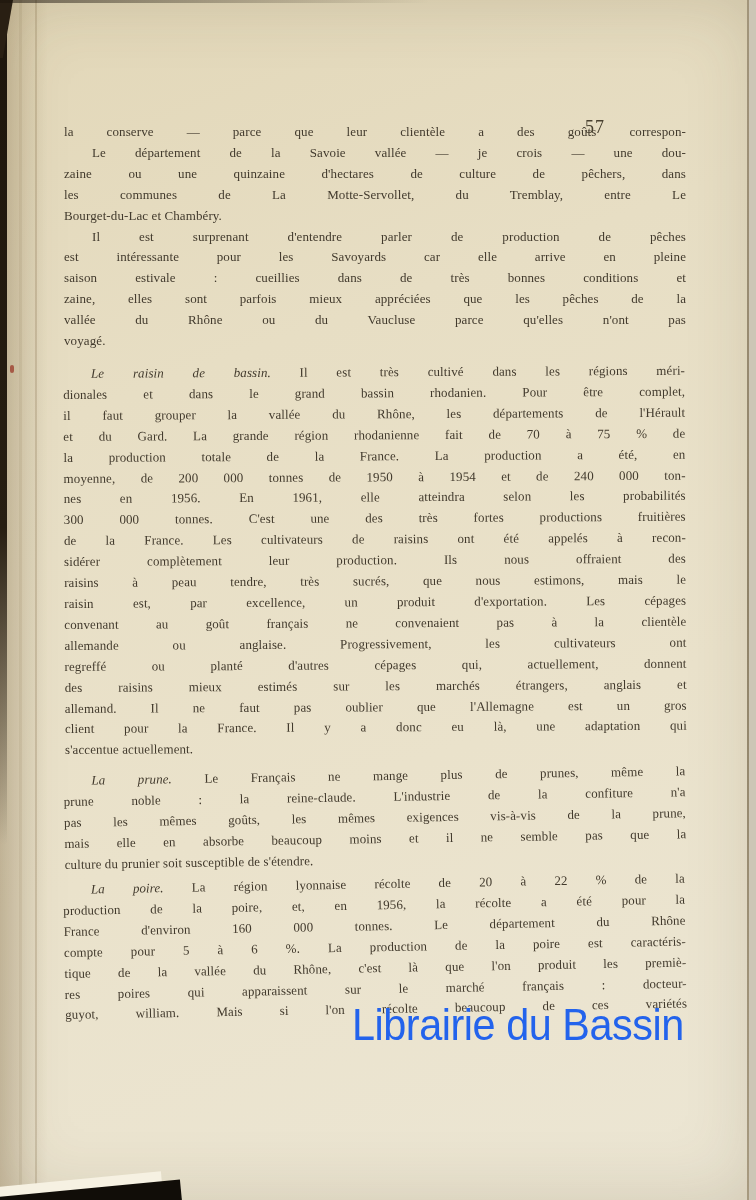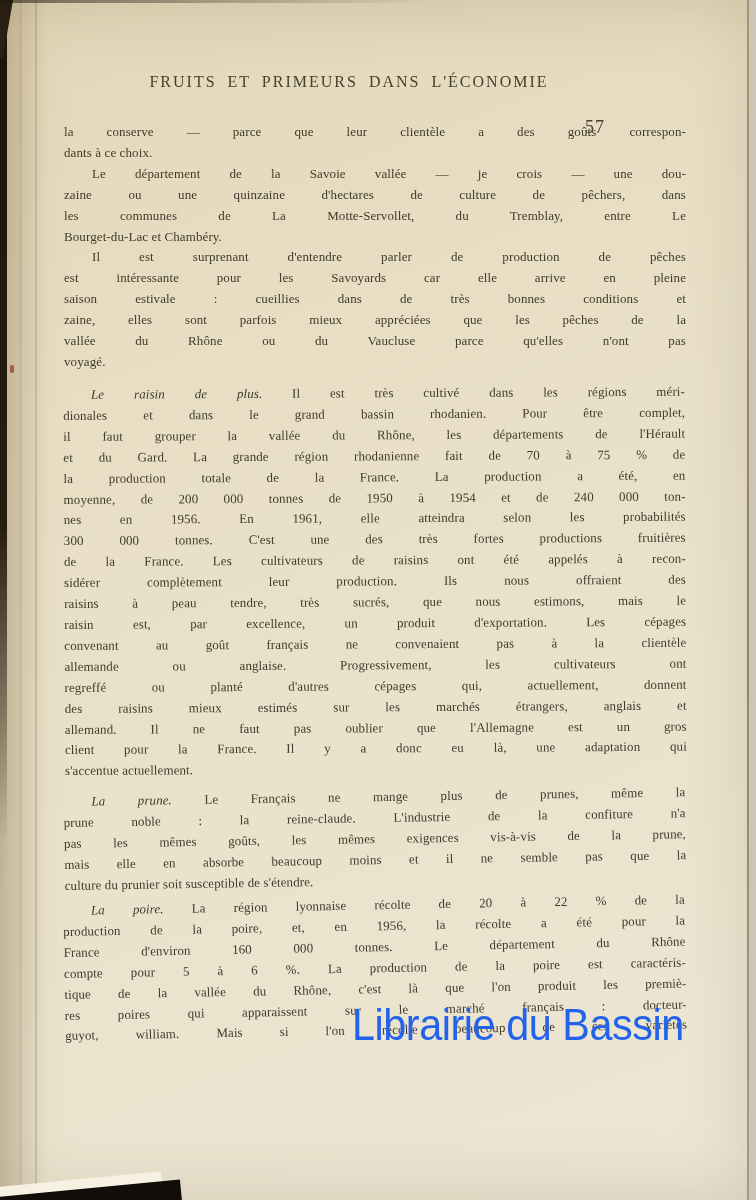--- a/index.html
+++ b/index.html
@@ -77,44 +77,42 @@
     <div class="crease-1"></div>
     <div class="edge-left-dark"></div>
     <div class="corner-topleft"></div>
     <div class="top-edge"></div>
     <div class="edge-right-outer"></div>
     <div class="edge-right-line"></div>
     <div class="speck"></div>
 
     <div class="content" style="color: rgb(66, 58, 45);">
       <div class="header-row">
-        <div class="header-title">FRUITS ET PRIMEURS DANS L'ÉCONOMIE</div>
         <div class="page-number">57</div>
       </div>
       <div class="body" id="page-body">
           <div class="para">
             <div class="line">la conserve — parce que leur clientèle a des goûts correspon-</div>
-            <div class="line end">dants à ce choix.</div>
           </div>
           <div class="para">
             <div class="line first">Le département de la Savoie vallée — je crois — une dou-</div>
             <div class="line">zaine ou une quinzaine d'hectares de culture de pêchers, dans</div>
             <div class="line">les communes de La Motte-Servollet, du Tremblay, entre Le</div>
             <div class="line end">Bourget-du-Lac et Chambéry.</div>
           </div>
           <div class="para">
             <div class="line first">Il est surprenant d'entendre parler de production de pêches</div>
             <div class="line">est intéressante pour les Savoyards car elle arrive en pleine</div>
             <div class="line">saison estivale : cueillies dans de très bonnes conditions et</div>
             <div class="line">zaine, elles sont parfois mieux appréciées que les pêches de la</div>
             <div class="line">vallée du Rhône ou du Vaucluse parce qu'elles n'ont pas</div>
             <div class="line end">voyagé.</div>
           </div>
           <div class="para">
-            <div class="line first"><em class="lead">Le raisin de plus.</em> Il est très cultivé dans les régions méri-</div>
+            <div class="line first"><em class="lead">Le raisin de bassin.</em> Il est très cultivé dans les régions méri-</div>
             <div class="line">dionales et dans le grand bassin rhodanien. Pour être complet,</div>
             <div class="line">il faut grouper la vallée du Rhône, les départements de l'Hérault</div>
             <div class="line">et du Gard. La grande région rhodanienne fait de 70 à 75&nbsp;% de</div>
             <div class="line">la production totale de la France. La production a été, en</div>
             <div class="line">moyenne, de 200&nbsp;000 tonnes de 1950 à 1954 et de 240&nbsp;000 ton-</div>
             <div class="line">nes en 1956. En 1961, elle atteindra selon les probabilités</div>
             <div class="line">300&nbsp;000 tonnes. C'est une des très fortes productions fruitières</div>
             <div class="line">de la France. Les cultivateurs de raisins ont été appelés à recon-</div>
             <div class="line">sidérer complètement leur production. Ils nous offraient des</div>
             <div class="line">raisins à peau tendre, très sucrés, que nous estimons, mais le</div>

